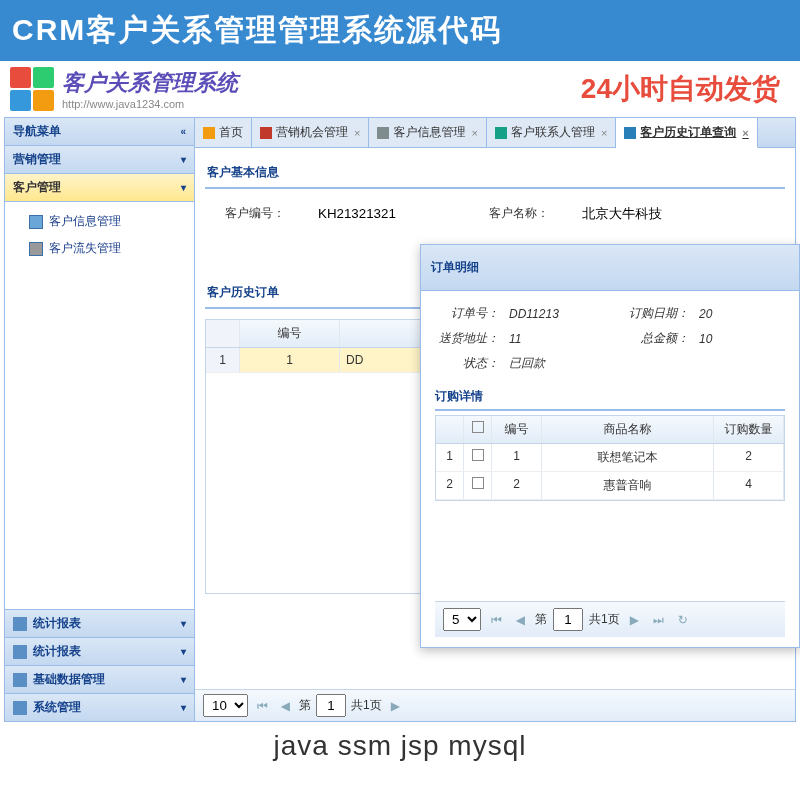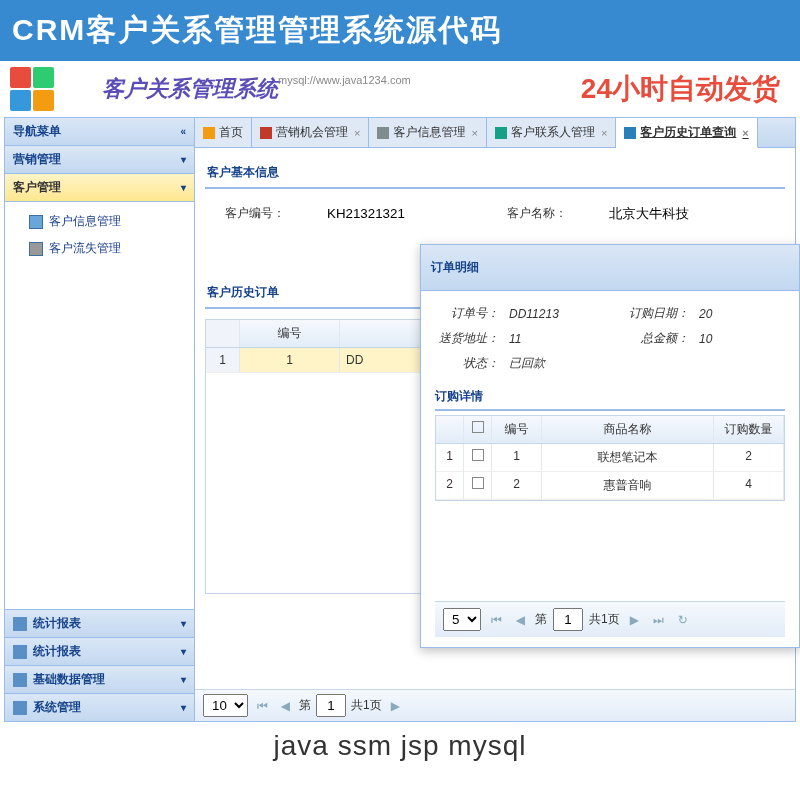--- a/index.html
+++ b/index.html
@@ -3,21 +3,21 @@
 <meta charset="utf-8">
 <style>
 * { box-sizing: border-box; margin: 0; padding: 0; }
 body { font-family: "Microsoft YaHei", Arial, sans-serif; font-size: 12px; color: #333; background: #fff; width: 800px; height: 800px; overflow: hidden; position: relative; }
 .top-banner { background: #3789d0; color: #fff; font-size: 30px; font-weight: bold; padding: 10px 12px; letter-spacing: 2px; }
 .header-row { display: flex; align-items: center; padding: 6px 10px; }
 .logo-block { display: flex; align-items: center; }
 .logo-sq { width: 44px; height: 44px; display: grid; grid-template-columns: 1fr 1fr; grid-template-rows: 1fr 1fr; gap: 2px; margin-right: 8px; }
 .logo-sq div { border-radius: 2px; }
 .sq1 { background: #e74c3c; } .sq2 { background: #2ecc71; } .sq3 { background: #3498db; } .sq4 { background: #f39c12; }
-.logo-txt { display: flex; flex-direction: row; margin-left: 40px; }
+.logo-txt { display: flex; flex-direction: column; }
 .logo-title { font-size: 22px; font-weight: bold; font-style: italic; color: #5a4db8; }
 .logo-url { font-size: 11px; color: #888; }
 .promo { color: #e74c3c; font-size: 28px; font-weight: bold; margin-left: auto; margin-right: 10px; }
 .app-frame { border: 1px solid #99bce8; margin: 0 4px; background: #dfe9f6; }
 .main-layout { display: flex; height: 603px; }
 .sidebar { width: 190px; border-right: 1px solid #99bce8; display: flex; flex-direction: column; background: #dfe9f6; }
 .panel-hdr { background: linear-gradient(#dae7f6,#c3d8f0); border-bottom: 1px solid #99bce8; padding: 5px 8px; display: flex; align-items: center; justify-content: space-between; font-weight: bold; color: #15428b; }
 .panel-hdr.sel { background: linear-gradient(#fff4c8,#ffe78f); color: #333; }
 .chev { font-size: 10px; color: #15428b; }
 .menu-body { background: #fff; flex: 0 0 auto; padding: 6px 0; }
@@ -31,21 +31,21 @@
 .aic { width: 14px; height: 14px; margin-right: 6px; background: #5a8fc5; display: inline-block; }
 .content { flex: 1; background: #fff; position: relative; overflow: hidden; }
 .tab-strip { display: flex; background: linear-gradient(#dae7f6,#c3d8f0); border-bottom: 1px solid #99bce8; }
 .tab { padding: 6px 8px; border-right: 1px solid #99bce8; display: flex; align-items: center; gap: 4px; background: #dfe9f6; cursor: pointer; font-size: 12px; color: #333; white-space: nowrap; }
 .tab.active { background: #fff; border-bottom: 1px solid #fff; margin-bottom: -1px; font-weight: bold; text-decoration: underline; }
 .tic { width: 12px; height: 12px; display: inline-block; }
 .tic.home { background: #f39c12; } .tic.mkt { background: #c0392b; } .tic.cust { background: #7f8c8d; } .tic.contact { background: #16a085; } .tic.hist { background: #2980b9; }
 .close-x { color: #888; font-size: 11px; margin-left: 2px; }
 .tab-body { padding: 10px; }
 .section-title { color: #15428b; font-weight: bold; padding: 6px 2px; border-bottom: 2px solid #99bce8; margin-bottom: 10px; }
-.form-row { display: flex; gap: 36px; padding: 4px 10px; align-items: center; }
+.form-row { display: flex; gap: 27px; padding: 4px 10px; align-items: center; }
 .form-row label { width: 70px; text-align: right; color: #333; }
 .readonly { border: none; background: transparent; padding: 3px 6px; width: 140px; }
 .grid { border: 1px solid #c5d6e8; margin-top: 4px; }
 .grid-hdr { display: flex; background: linear-gradient(#f5f9fd,#e2ecf8); border-bottom: 1px solid #c5d6e8; }
 .grid-hdr div, .grid-row div { padding: 5px 6px; border-right: 1px solid #e1e8f0; text-align: center; }
 .grid-row { display: flex; border-bottom: 1px solid #eee; }
 .grid-row.sel { background: #fff4c8; }
 .col-idx { width: 34px; background: #f0f4fa; } .col-id { width: 100px; } .col-rest { flex: 1; }
 .pager { display: flex; align-items: center; gap: 5px; padding: 4px 8px; background: linear-gradient(#f5f9fd,#e2ecf8); border-top: 1px solid #c5d6e8; position: absolute; bottom: 0; left: 0; right: 0; }
 .pg-sel { padding: 2px 4px; } .pg-in { width: 30px; text-align: center; padding: 2px; } .pg-btn { color: #8ab; cursor: pointer; padding: 2px 4px; }
@@ -74,21 +74,21 @@
 <div class="header-row">
   <div class="logo-block">
     <div class="logo-sq">
         <div class="sq1"></div>
         <div class="sq2"></div>
         <div class="sq3"></div>
         <div class="sq4"></div>
       </div>
     <div class="logo-txt">
       <div class="logo-title">客户关系管理系统</div>
-      <div class="logo-url">mysql://www.java1234.com</div>
+      <div class="logo-url">http://www.java1234.com</div>
     </div>
   </div>
   <div class="promo">24小时自动发货</div>
 </div>
 
 <div class="app-frame">
 <div class="main-layout">
   <div class="sidebar">
     <div class="panel-hdr">
       <span>导航菜单</span>

